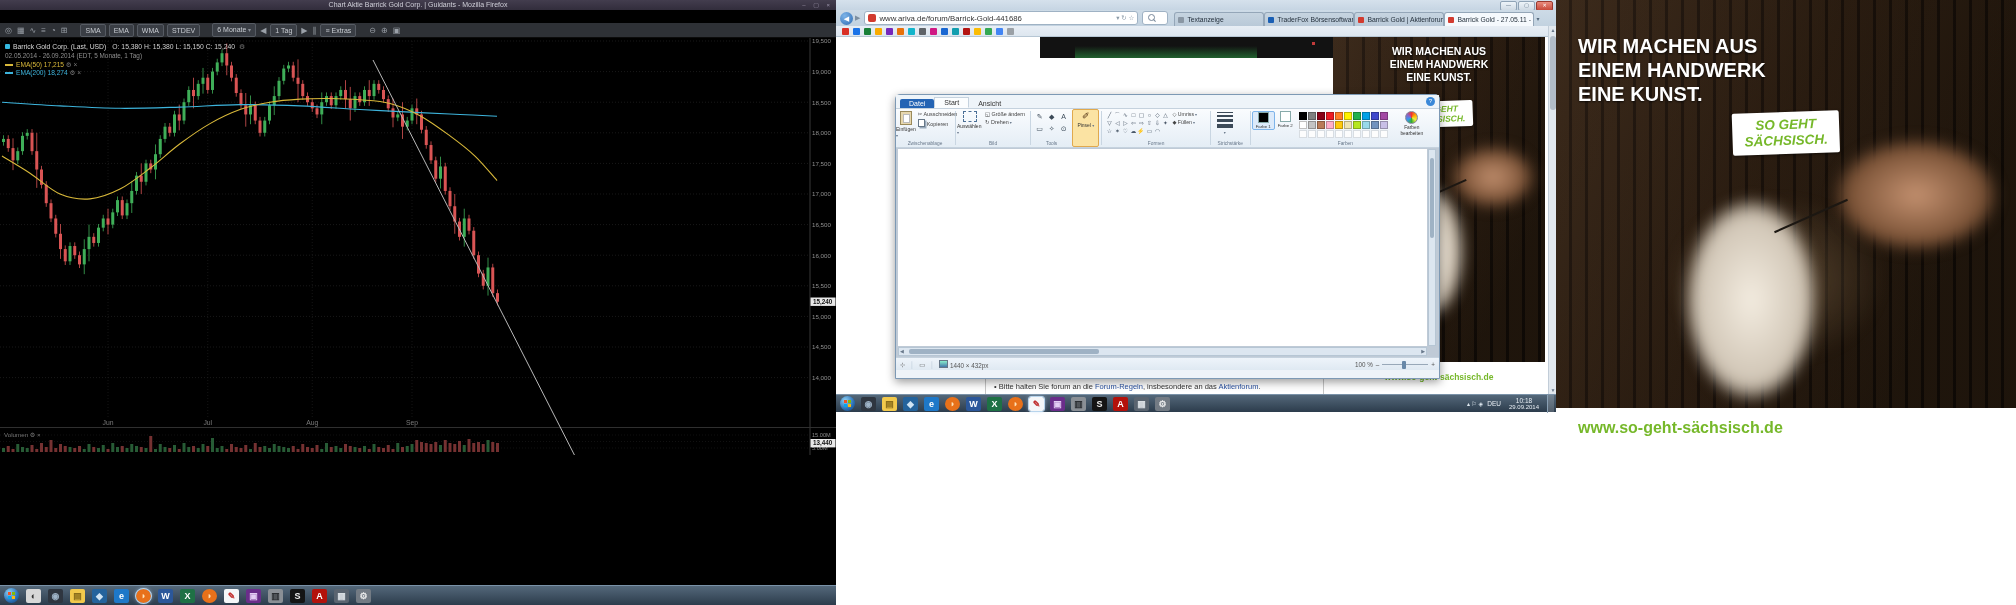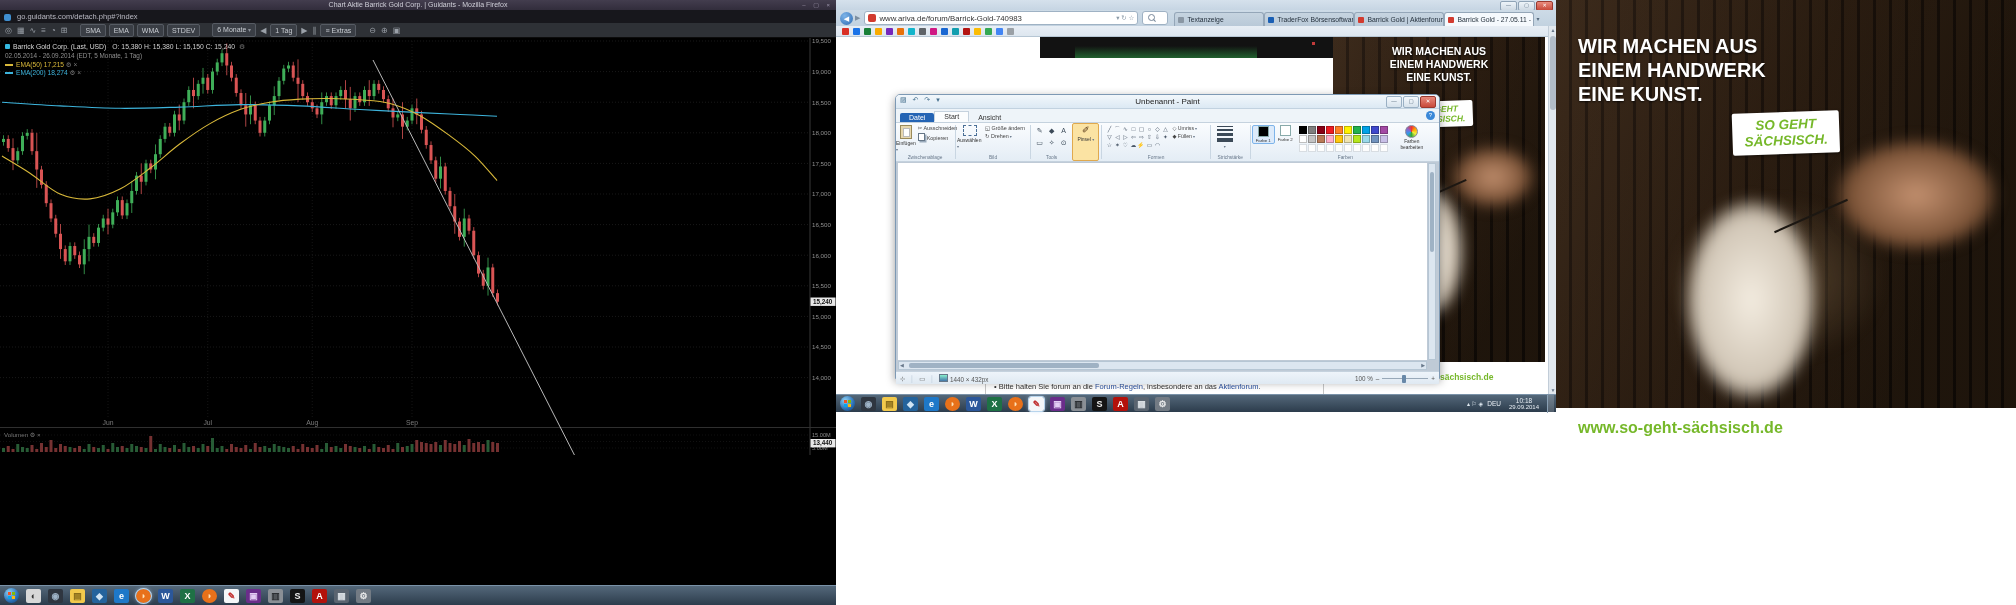--- a/index.html
+++ b/index.html
@@ -167,24 +167,20 @@
 </style>
 </head>
 <body>
 
 <div id="root">
 
   <div id="left-mon">
     <div class="lm-title">
       <span>Chart Aktie Barrick Gold Corp. | Guidants - Mozilla Firefox</span>
       <span class="wbtns">– ▢ ×</span>
-    </div>
-    <div class="lm-url">
-      <span class="fav"></span>
-      <span>go.guidants.com/detach.php#?index</span>
     </div>
     <div class="lm-tools" id="lm-toolbar">
 
     <span class="ticon">◎</span>
         <span class="ticon">▦</span>
         <span class="ticon">∿</span>
         <span class="ticon">≡</span>
         <span class="ticon">◔</span>
         <span class="ticon">⊞</span>
         <span class="tgap"></span>
@@ -615,21 +611,21 @@
     <div class="wctl">
       <b>—</b>
         <b>▢</b>
         <b class="cls">✕</b>
     </div>
     <div class="ff-nav">
       <div class="backbtn">◀</div>
       <div class="fwdbtn">▶</div>
       <div class="urlfield">
         <span class="fav"></span>
-        <span>www.ariva.de/forum/Barrick-Gold-740983</span>
+        <span>www.ariva.de/forum/Barrick-Gold-441686</span>
         <span class="tail">▾ ↻ ☆</span>
       </div>
       <div class="searchbox">
           <span class="mag"></span>
         </div>
       <div class="tabs" id="ff-tabs">
           <div class="fftab">
             <span class="fv" style="background:#8a97a4"></span>
             <span>Textanzeige</span>
           </div>
@@ -692,29 +688,20 @@
         <div class="l1">
           <span>machen (</span><span class="lnk">Hilfe</span><span>).</span>
         </div>
         <div class="hint">Hinweise:</div>
         <div class="bullet">
           <span>•  Bitte halten Sie forum an die </span><span class="lnk">Forum-Regeln</span><span>, insbesondere an das </span><span class="lnk">Aktienforum</span><span>.</span>
         </div>
       </div>
 
       <div id="paint">
-        <div class="p-title">
-          <span class="p-qat">▨ ↶ ↷ ▾</span>
-          <span class="t">Unbenannt - Paint</span>
-          <span class="p-ctl">
-            <b>—</b>
-              <b>▢</b>
-              <b class="cls">✕</b>
-          </span>
-        </div>
         <div class="p-tabs">
           <span class="p-tab file">Datei</span>
           <span class="p-tab sel">Start</span>
           <span class="p-tab">Ansicht</span>
           <span class="p-help">?</span>
         </div>
         <div class="ribbon">
           <div class="rgroup" style="width:58px">
             <div class="body">
               <div class="bigbtn">

